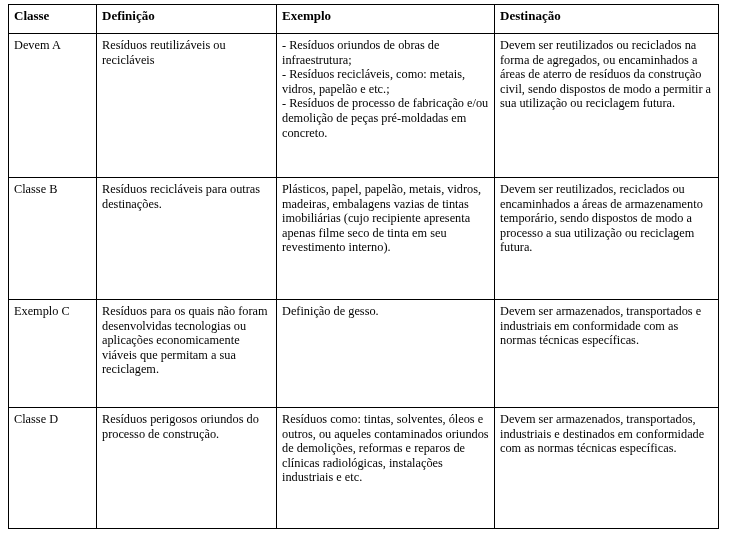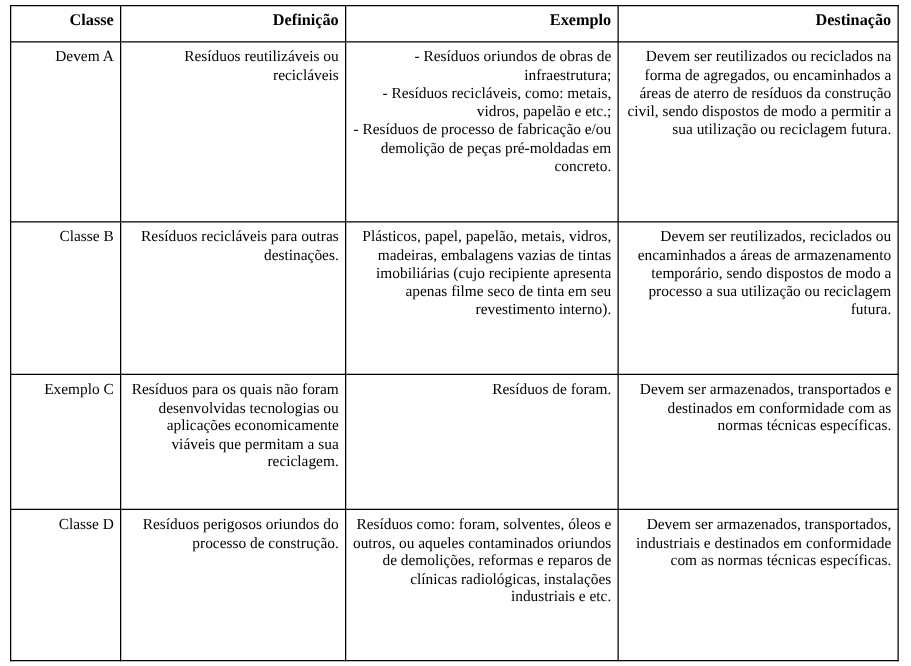--- a/index.html
+++ b/index.html
@@ -18,21 +18,21 @@
     position: absolute;
     left: 8px;
     top: 4px;
     width: 710px;
     border-collapse: collapse;
     table-layout: fixed;
   }
   #waste-table td, #waste-table th {
     border: 1px solid #000000;
     vertical-align: top;
-    text-align: right;
+    text-align: left;
     font-size: 12.3px;
     line-height: 14.6px;
     padding: 4px 5px 3px 5px;
     font-weight: normal;
     margin-top: 10px;
   }
   #waste-table thead th {
     font-weight: bold;
     font-size: 13px;
     height: 21px;
@@ -104,34 +104,34 @@
         </td>
     </tr>
     <tr class="r3">
       <td>
           <span class="cell-text">Exemplo C</span>
         </td>
       <td>
           <span class="cell-text">Resíduos para os quais não foram desenvolvidas tecnologias ou aplicações economicamente viáveis que permitam a sua reciclagem.</span>
         </td>
       <td>
-          <span class="cell-text">Resíduos de foram.</span>
+          <span class="cell-text">Definição de gesso.</span>
         </td>
       <td>
-          <span class="cell-text">Devem ser armazenados, transportados e destinados em conformidade com as normas técnicas específicas.</span>
+          <span class="cell-text">Devem ser armazenados, transportados e industriais em conformidade com as normas técnicas específicas.</span>
         </td>
     </tr>
     <tr class="r4">
       <td>
           <span class="cell-text">Classe D</span>
         </td>
       <td>
           <span class="cell-text">Resíduos perigosos oriundos do processo de construção.</span>
         </td>
       <td>
-          <span class="cell-text">Resíduos como: foram, solventes, óleos e outros, ou aqueles contaminados oriundos de demolições, reformas e reparos de clínicas radiológicas, instalações industriais e etc.</span>
+          <span class="cell-text">Resíduos como: tintas, solventes, óleos e outros, ou aqueles contaminados oriundos de demolições, reformas e reparos de clínicas radiológicas, instalações industriais e etc.</span>
         </td>
       <td>
           <span class="cell-text">Devem ser armazenados, transportados, industriais e destinados em conformidade com as normas técnicas específicas.</span>
         </td>
     </tr>
   </tbody>
 </table>
 
 </body></html>

